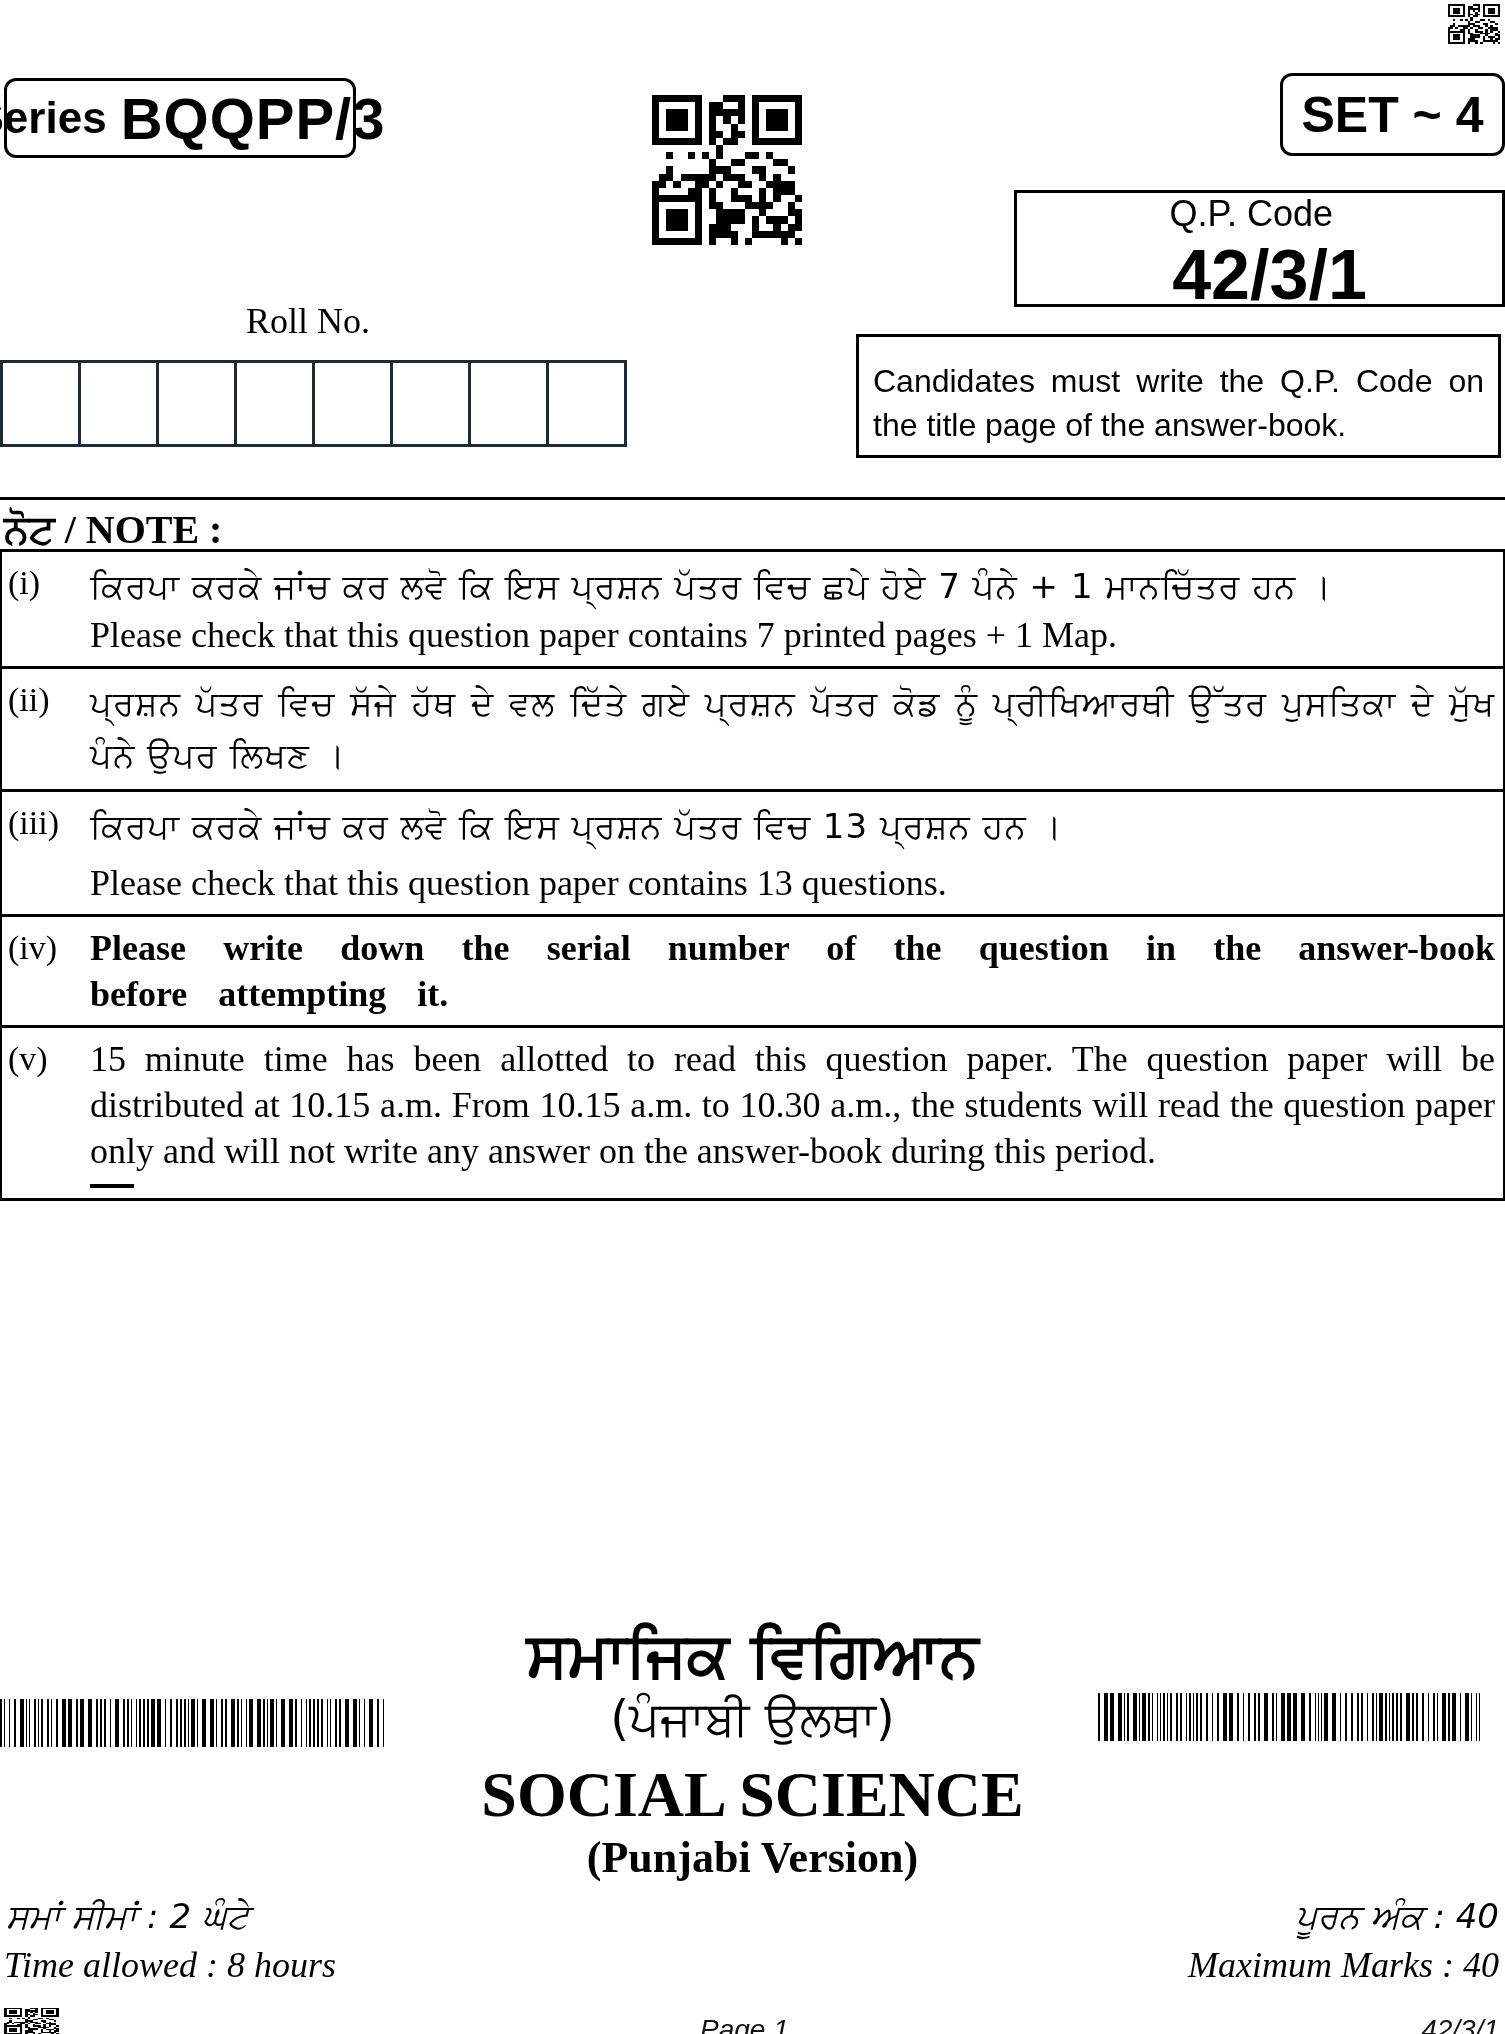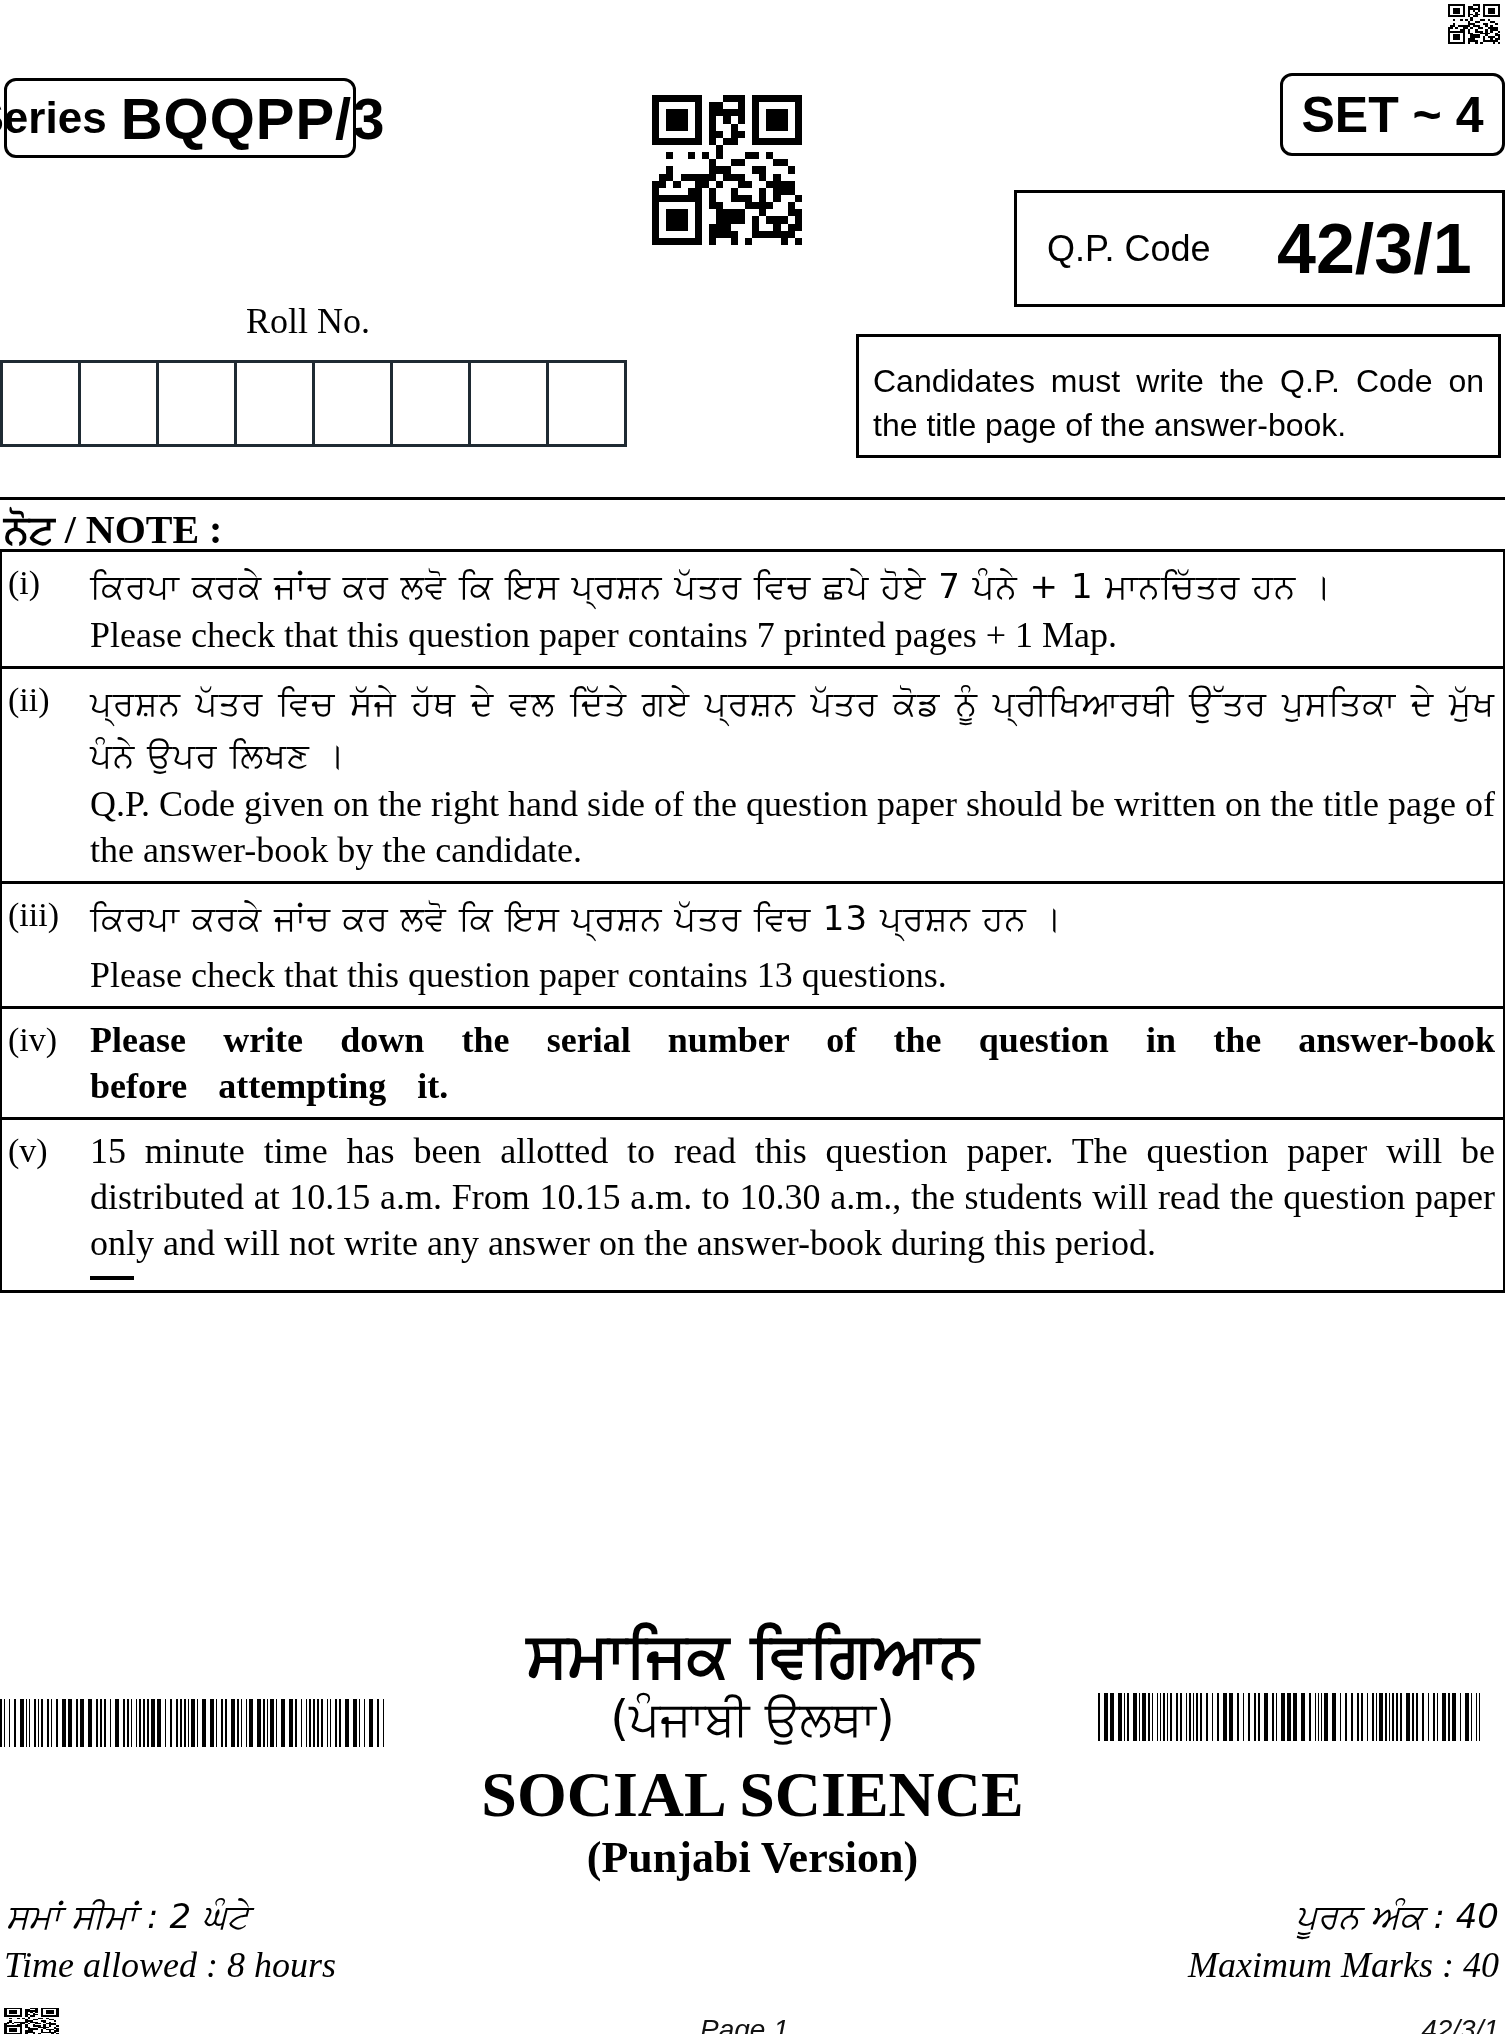--- a/index.html
+++ b/index.html
@@ -4,21 +4,21 @@
 <style>
   html, body { margin: 0; padding: 0; background: #ffffff; }
   body { width: 1505px; height: 2034px; position: relative; overflow: hidden; color: #000; font-family: "Liberation Serif", "DejaVu Serif", serif; }
   .abs { position: absolute; }
 
   
   .series-box { left: 4px; top: 78px; width: 352px; height: 80px; border: 3px solid #000; border-radius: 12px; display: flex; align-items: center; justify-content: center; box-sizing: border-box; font-family: "Liberation Sans", sans-serif; font-weight: bold; }
   .series-box .lbl { font-size: 44px; margin-right: 14px; }
   .series-box .val { font-size: 58px; letter-spacing: 1px; }
   .set-box { left: 1280px; top: 73px; width: 225px; height: 83px; border: 3px solid #000; border-radius: 12px; display: flex; align-items: center; justify-content: center; box-sizing: border-box; font-family: "Liberation Sans", sans-serif; font-weight: bold; font-size: 50px; }
-  .qp-box { left: 1014px; top: 190px; width: 491px; height: 117px; border: 3px solid #000; display: flex; align-items: center; box-sizing: border-box; font-family: "Liberation Sans", sans-serif; }
+  .qp-box { left: 1014px; top: 190px; width: 491px; height: 117px; border: 3px solid #000; display: flex; align-items: center; box-sizing: border-box; font-family: "Liberation Sans", sans-serif; flex-direction: column; }
   .qp-box .lbl { font-size: 36px; margin-left: 30px; width: 210px; }
   .qp-box .val { font-size: 70px; font-weight: bold; margin-left: 20px; }
   .cand-box { left: 856px; top: 334px; width: 645px; height: 124px; border: 3px solid #000; box-sizing: border-box; padding: 22px 14px 0 14px; font-family: "Liberation Sans", sans-serif; font-size: 32px; line-height: 44px; text-align: justify; text-align-last: left; }
   .roll-label { left: 246px; top: 300px; font-size: 36px; }
   .roll-grid { left: 0px; top: 360px; display: flex; border: 3px solid #1f2a33; }
   .roll-cell { width: 75px; height: 81px; border-right: 3px solid #1f2a33; box-sizing: content-box; }
   .roll-cell:last-child { border-right: none; }
 
   
   .qr { display: grid; background: #fff; }
@@ -981,21 +981,20 @@
     <div class="note-body">
       <div class="pa">ਕਿਰਪਾ ਕਰਕੇ ਜਾਂਚ ਕਰ ਲਵੋ ਕਿ ਇਸ ਪ੍ਰਸ਼ਨ ਪੱਤਰ ਵਿਚ ਛਪੇ ਹੋਏ 7 ਪੰਨੇ + 1 ਮਾਨਚਿੱਤਰ ਹਨ ।</div>
       <div class="en">Please check that this question paper contains 7 printed pages + 1 Map.</div>
     </div>
   </div>
 
   <div class="note-row">
     <div class="note-num">(ii)</div>
     <div class="note-body">
       <div class="pa">ਪ੍ਰਸ਼ਨ ਪੱਤਰ ਵਿਚ ਸੱਜੇ ਹੱਥ ਦੇ ਵਲ ਦਿੱਤੇ ਗਏ ਪ੍ਰਸ਼ਨ ਪੱਤਰ ਕੋਡ ਨੂੰ ਪ੍ਰੀਖਿਆਰਥੀ ਉੱਤਰ ਪੁਸਤਿਕਾ ਦੇ ਮੁੱਖ ਪੰਨੇ ਉਪਰ ਲਿਖਣ ।</div>
-      <div class="en">Q.P. Code given on the right hand side of the question paper should be written on the title page of the answer-book by the candidate.</div>
     </div>
   </div>
 
   <div class="note-row">
     <div class="note-num">(iii)</div>
     <div class="note-body">
       <div class="pa" style="margin-bottom:8px">ਕਿਰਪਾ ਕਰਕੇ ਜਾਂਚ ਕਰ ਲਵੋ ਕਿ ਇਸ ਪ੍ਰਸ਼ਨ ਪੱਤਰ ਵਿਚ 13 ਪ੍ਰਸ਼ਨ ਹਨ ।</div>
       <div class="en">Please check that this question paper contains 13 questions.</div>
     </div>
   </div>

